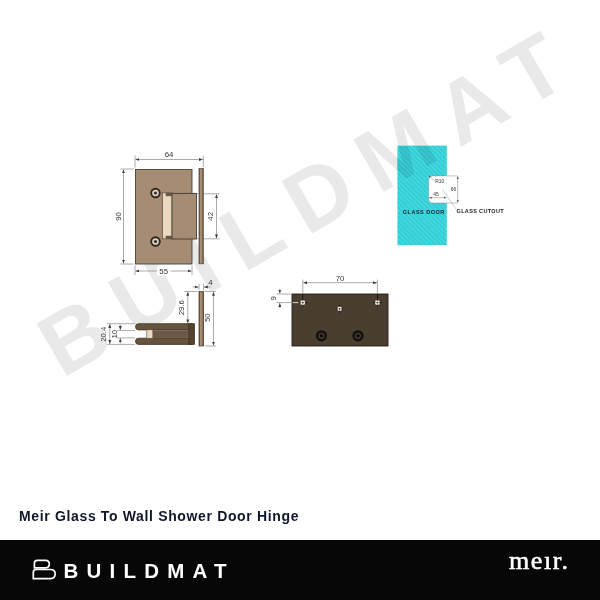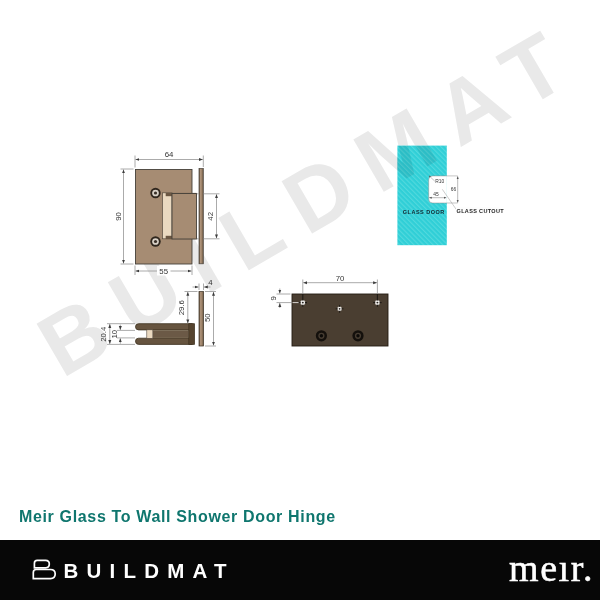--- a/index.html
+++ b/index.html
@@ -4,24 +4,24 @@
 <style>
   html,body{margin:0;padding:0;}
   body{width:600px;height:600px;position:relative;background:#fff;overflow:hidden;
        font-family:"Liberation Sans",sans-serif;}
   .wm{position:absolute;left:47.0px;top:309.0px;font-weight:700;font-size:88.0px;
       letter-spacing:19.5px;color:#e9e9e9;white-space:nowrap;line-height:1;
       transform:rotate(-30.2deg);transform-origin:0 50%;}
   .wmclip{position:absolute;left:397.4px;top:145.6px;width:49.4px;height:99.6px;overflow:hidden;z-index:3;pointer-events:none;}
   .wmclip .wm{left:-350.0px;top:163.0px;color:rgba(0,35,45,0.10);}
   svg.draw{position:absolute;left:0;top:0;z-index:2;}
-  .title{position:absolute;left:19px;top:508px;z-index:4;font-weight:700;font-size:16px;letter-spacing:0.65px;color:#0f766e;}
+  .title{position:absolute;left:19px;top:508px;z-index:4;font-weight:700;font-size:14px;letter-spacing:0.65px;color:#0f172a;}
   .footer{position:absolute;left:0;top:540px;width:600px;height:60px;background:#070707;z-index:5;}
   .bmtext{position:absolute;left:63.5px;top:18.5px;color:#fff;font-weight:700;font-size:20.5px;letter-spacing:8.2px;}
-  .meir{position:absolute;left:509px;top:6px;color:#fff;font-family:"Liberation Serif",serif;font-size:38px;letter-spacing:1.6px;-webkit-text-stroke:0.55px #fff;}
+  .meir{position:absolute;left:509px;top:6px;color:#fff;font-family:"Liberation Serif",serif;font-size:26px;letter-spacing:1.6px;-webkit-text-stroke:0.55px #fff;}
 </style>
 </head>
 <body>
 
 <div class="wm">BUILDMAT</div>
 
 <svg class="draw" width="600" height="600" viewBox="0 0 600 600">
 <defs>
   <marker id="aL" viewBox="0 0 10 10" refX="9.5" refY="5" markerWidth="3.9" markerHeight="3.9" markerUnits="userSpaceOnUse" orient="auto-start-reverse">
     <path d="M0,1.2 L10,5 L0,8.8 Z" fill="#3c3c3c"></path>

